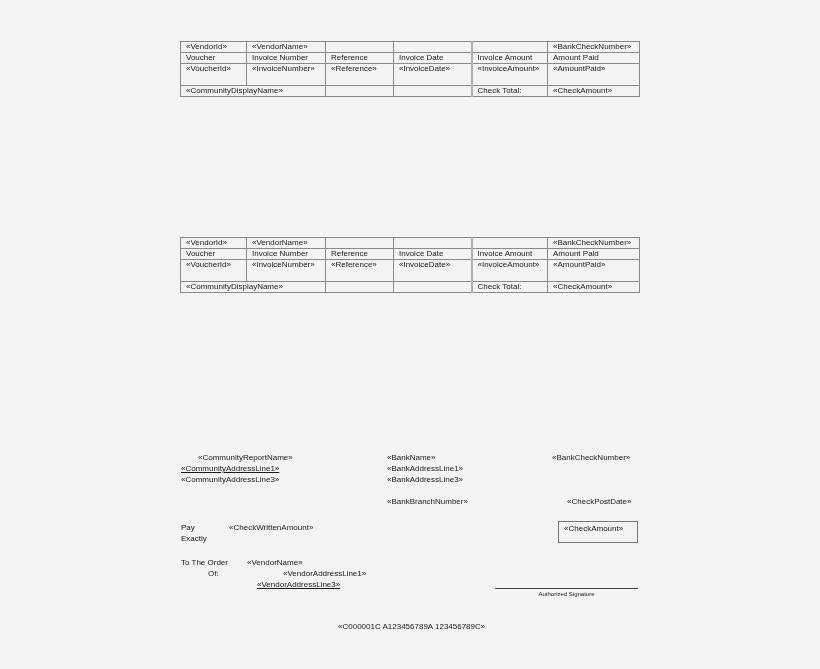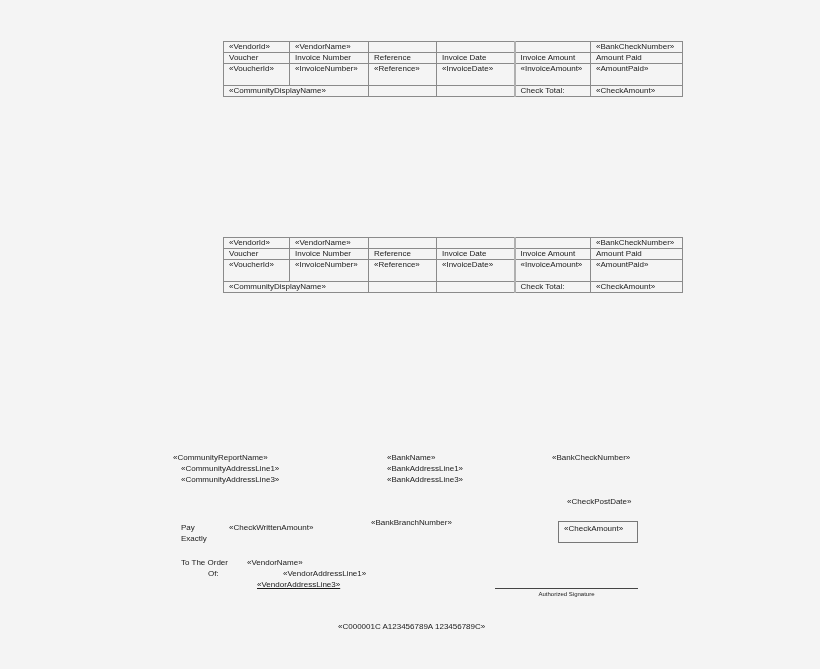--- a/index.html
+++ b/index.html
@@ -11,21 +11,20 @@
       font-size: 8px;
       color: #1a1a1a;
       overflow: hidden;
     }
     .stub-table {
       position: absolute;
       left: 180px;
       width: 459px;
       border-collapse: collapse;
       table-layout: fixed;
-      margin-left: 43px;
     }
     .stub-table td {
       border: 1px solid #8a8a8a;
       padding: 0 0 0 5px;
       vertical-align: top;
       white-space: nowrap;
       overflow: hidden;
       line-height: 10px;
       height: 10px;
     }
@@ -148,28 +147,28 @@
     <td colspan="2">«CommunityDisplayName»</td>
     <td></td>
     <td></td>
     <td class="thick-left">Check Total:</td>
     <td>«CheckAmount»</td>
   </tr>
 </tbody>
   </table>
 
 <div>
-  <div class="txt" style="left:173px; top:452px;">«CommunityReportName»</div>
-  <div class="txt" style="left:181px; top:463px;">«CommunityAddressLine1»</div>
+  <div class="txt" style="left:198px; top:452px;">«CommunityReportName»</div>
+  <div class="txt" style="left:181px; top:463px;text-decoration:underline;">«CommunityAddressLine1»</div>
   <div class="txt" style="left:181px; top:474px;">«CommunityAddressLine3»</div>
 
   <div class="txt" style="left:387px; top:452px;">«BankName»</div>
   <div class="txt" style="left:387px; top:463px;">«BankAddressLine1»</div>
   <div class="txt" style="left:387px; top:474px;">«BankAddressLine3»</div>
-  <div class="txt" style="left:371px; top:496px;margin-top:21px;">«BankBranchNumber»</div>
+  <div class="txt" style="left:387px; top:496px;">«BankBranchNumber»</div>
 
   <div class="txt" style="left:552px; top:452px;">«BankCheckNumber»</div>
   <div class="txt" style="left:567px; top:496px;">«CheckPostDate»</div>
 
   <div class="txt" style="left:181px; top:522px;">Pay</div>
   <div class="txt" style="left:181px; top:533px;">Exactly</div>
   <div class="txt" style="left:229px; top:522px;">«CheckWrittenAmount»</div>
 
   <div class="amount-box">
     <span>«CheckAmount»</span>

